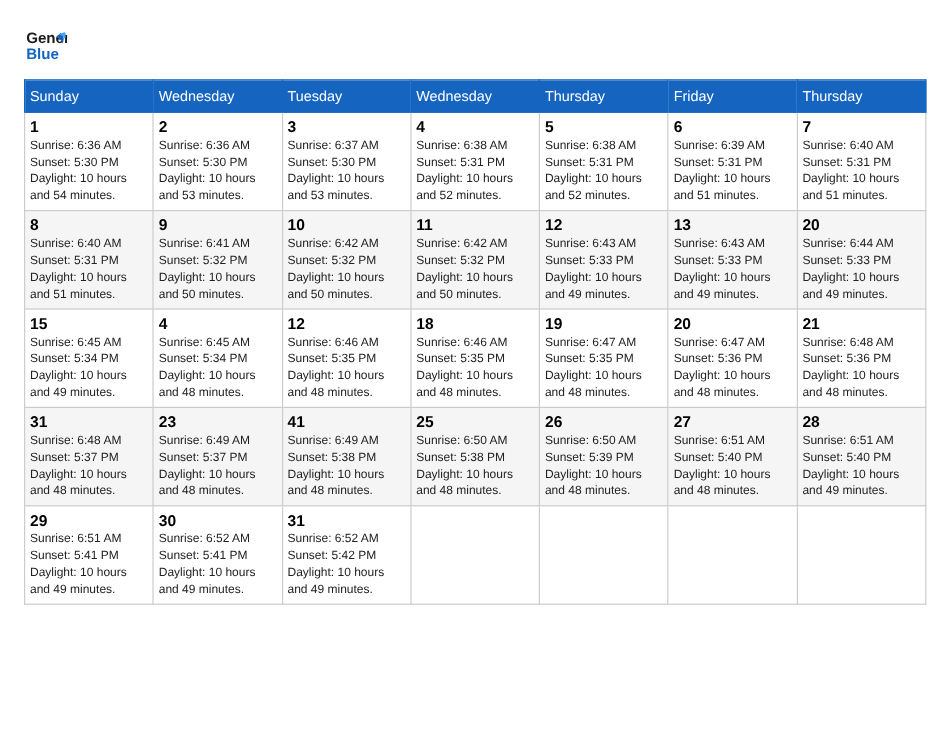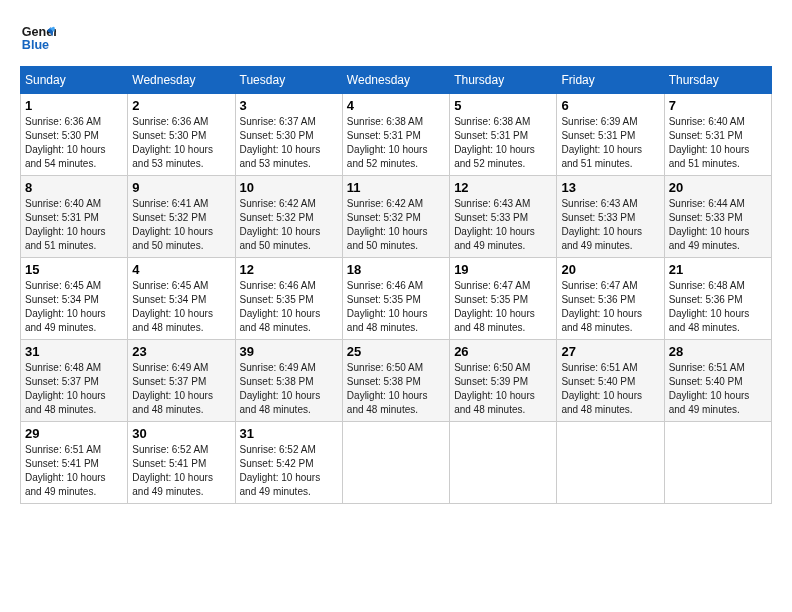--- a/index.html
+++ b/index.html
@@ -155,21 +155,21 @@
           <td><span class="day-number">20</span>
         <span class="day-info">Sunrise: 6:47 AM<br>Sunset: 5:36 PM<br>Daylight: 10 hours and 48 minutes.</span></td>
           <td><span class="day-number">21</span>
         <span class="day-info">Sunrise: 6:48 AM<br>Sunset: 5:36 PM<br>Daylight: 10 hours and 48 minutes.</span></td>
         </tr>
         <tr>
           <td><span class="day-number">31</span>
         <span class="day-info">Sunrise: 6:48 AM<br>Sunset: 5:37 PM<br>Daylight: 10 hours and 48 minutes.</span></td>
           <td><span class="day-number">23</span>
         <span class="day-info">Sunrise: 6:49 AM<br>Sunset: 5:37 PM<br>Daylight: 10 hours and 48 minutes.</span></td>
-          <td><span class="day-number">39</span>
+          <td><span class="day-number">41</span>
         <span class="day-info">Sunrise: 6:49 AM<br>Sunset: 5:38 PM<br>Daylight: 10 hours and 48 minutes.</span></td>
           <td><span class="day-number">25</span>
         <span class="day-info">Sunrise: 6:50 AM<br>Sunset: 5:38 PM<br>Daylight: 10 hours and 48 minutes.</span></td>
           <td><span class="day-number">26</span>
         <span class="day-info">Sunrise: 6:50 AM<br>Sunset: 5:39 PM<br>Daylight: 10 hours and 48 minutes.</span></td>
           <td><span class="day-number">27</span>
         <span class="day-info">Sunrise: 6:51 AM<br>Sunset: 5:40 PM<br>Daylight: 10 hours and 48 minutes.</span></td>
           <td><span class="day-number">28</span>
         <span class="day-info">Sunrise: 6:51 AM<br>Sunset: 5:40 PM<br>Daylight: 10 hours and 49 minutes.</span></td>
         </tr>

